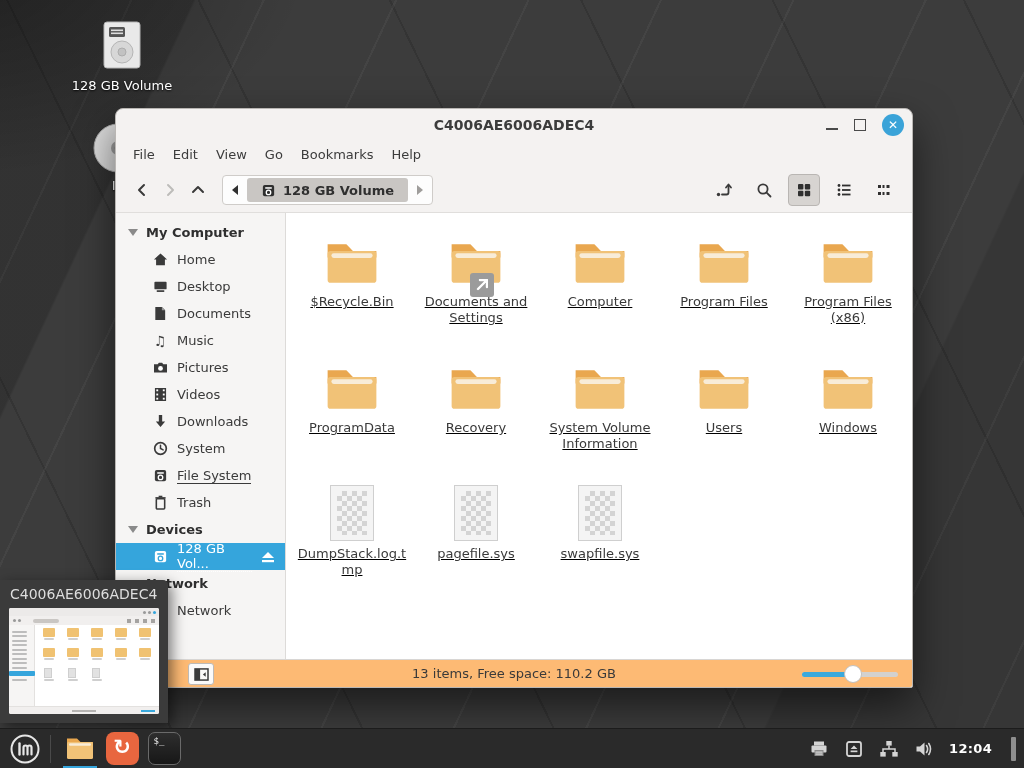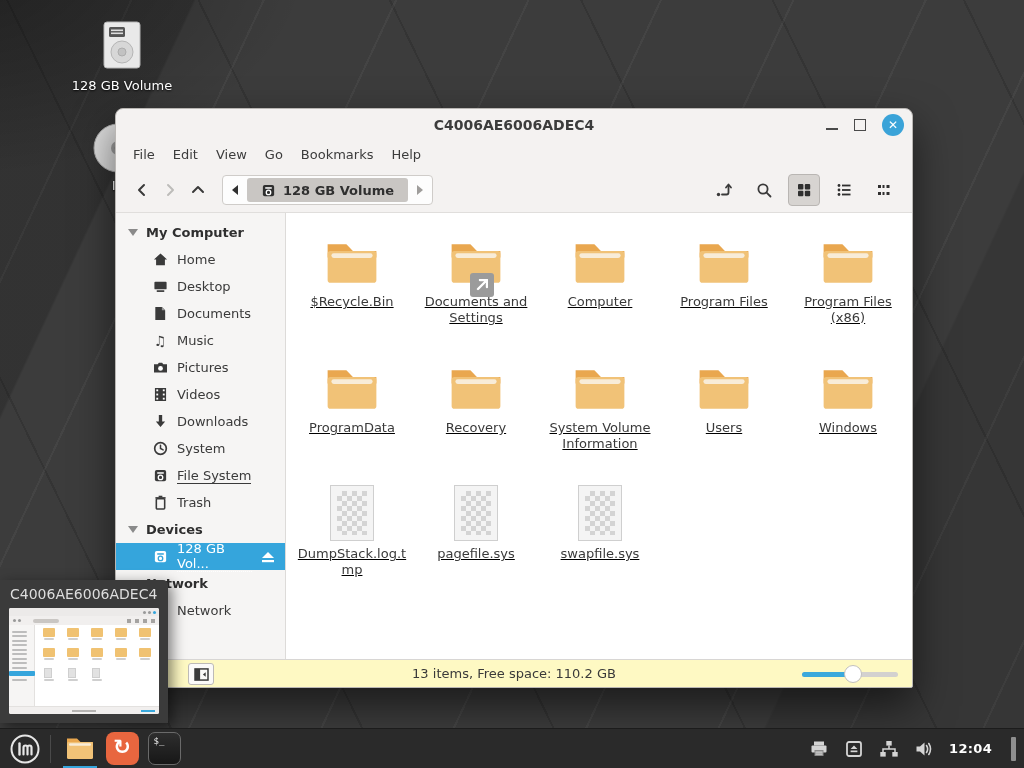--- a/index.html
+++ b/index.html
@@ -66,21 +66,21 @@
   .file-item { width:124px; display:flex; flex-direction:column; align-items:center;text-decoration:underline; }
   .icon-box { height:64px; display:flex; align-items:flex-end; justify-content:center; position:relative; }
   .file-label { margin-top:5px; font-size:13px; line-height:16px; color:#3a3a3a; text-align:center; max-width:118px; word-wrap:break-word; }
   .emblem { position:absolute; right:12px; bottom:-8px; width:24px; height:24px; background:#9b9b9b; border-radius:3px;
     display:flex; align-items:center; justify-content:center; }
   .hidden-file { width:44px; height:56px; background:#f4f4f4; border:1px solid #cfcfcf; display:flex; align-items:center; justify-content:center; }
   .checker { width:30px; height:44px;
     background:repeating-conic-gradient(#d4d4d4 0% 25%, #f4f4f4 0% 50%);
     background-size:10px 10px; }
 
-  .statusbar { height:28px; flex:0 0 28px; background:#fef9c3; border-top:1px solid #d8d6d4; position:relative;
+  .statusbar { height:28px; flex:0 0 28px; background:#fdba74; border-top:1px solid #d8d6d4; position:relative;
     display:flex; align-items:center; border-radius:0 0 2px 2px; }
   .sb-toggle { position:absolute; left:72px; top:3px; width:26px; height:22px; background:#fbfaf9;
     border:1px solid #bdbab7; border-radius:3px; display:flex; align-items:center; justify-content:center; }
   .status-text { position:absolute; left:0; right:0; text-align:center; font-size:13px; color:#3a3a3a; }
   .zoom-slider { position:absolute; right:14px; top:50%; transform:translateY(-50%); width:96px; height:18px; }
   .zs-track { position:absolute; left:0; right:0; top:7px; height:5px; border-radius:3px; background:#d3d1cf; }
   .zs-fill { position:absolute; left:0; width:50px; top:7px; height:5px; border-radius:3px; background:#3ba9dc; }
   .zs-knob { position:absolute; left:42px; top:0; width:18px; height:18px; border-radius:50%; background:#fff; border:1px solid #c2c0be; }
 
   

